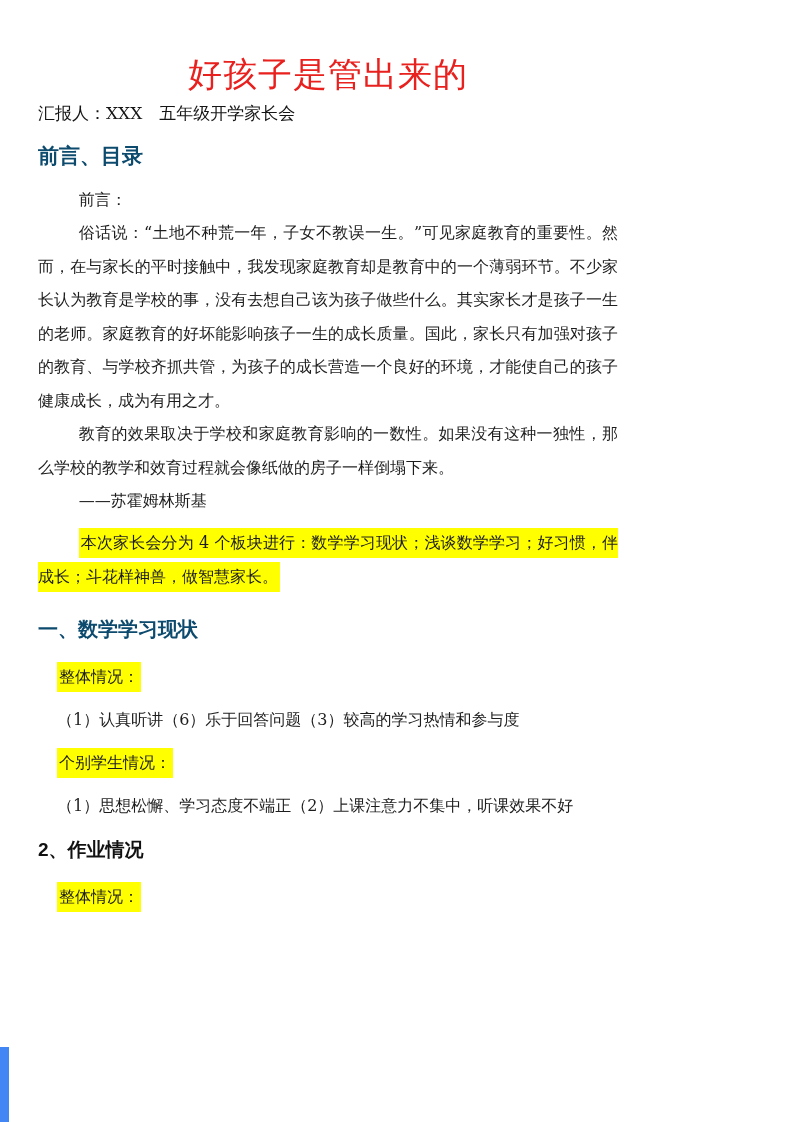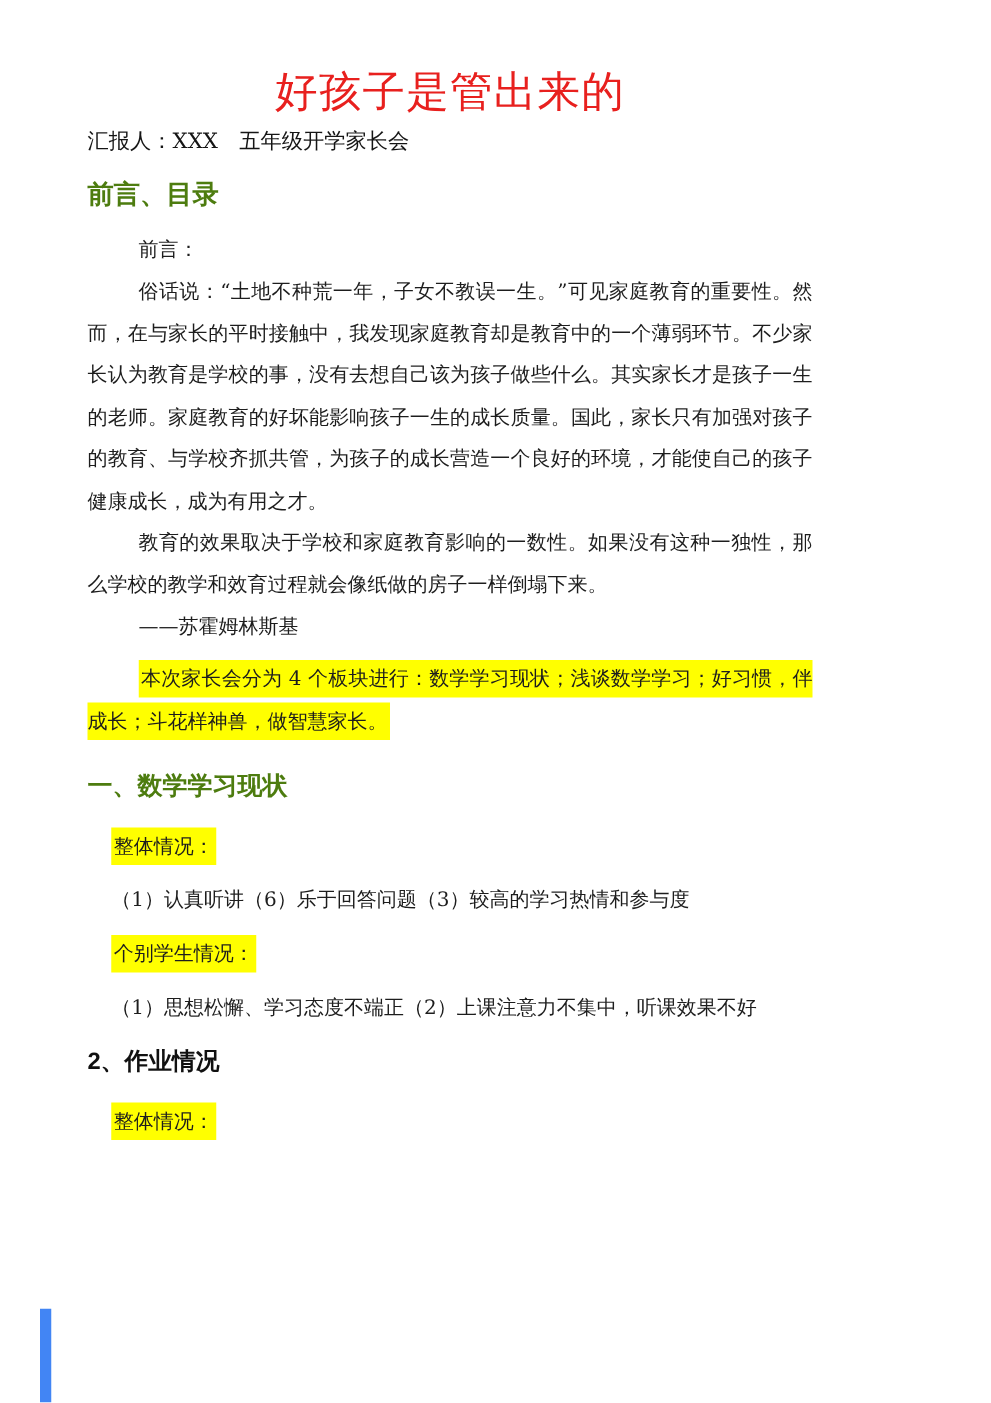--- a/index.html
+++ b/index.html
@@ -9,21 +9,20 @@
     font-family:"DejaVu Serif","Liberation Serif",serif;
     color:#1d1d1d;
     overflow:hidden;
   }
   .page {
     position:relative;
     width:656px; height:1122px;
     padding:0 38px;
     box-sizing:border-box;
     overflow:hidden;
-    margin-left:32px;
   }
   .doc-title {
     margin:54px 0 0 0;
     font-size:34px; line-height:40px;
     font-weight:400;
     text-align:center;
     color:#e8201e;
     letter-spacing:1px;
   }
   .subtitle {
@@ -36,21 +35,21 @@
     margin:8px 0 0 0;
     font-size:17px; line-height:22px;
     text-align:left;
     color:#151515;
   }
   h2.red-heading {
     margin:17px 0 0 0;
     font-family:"Liberation Sans","DejaVu Sans",sans-serif;
     font-weight:bold;
     font-size:21px; line-height:30px;
-    color:#4d7c0f;
+    color:#0c4a6e;
   }
   h2.red-heading.sec1 { margin-top:20px; font-size:20px; }
   h3.black-heading {
     margin:24px 0 0 0;
     font-family:"Liberation Sans","DejaVu Sans",sans-serif;
     font-weight:bold;
     font-size:19px; line-height:28px;
     color:#111111;
   }
   h3.black-heading.sub2 { margin-top:14px; }

